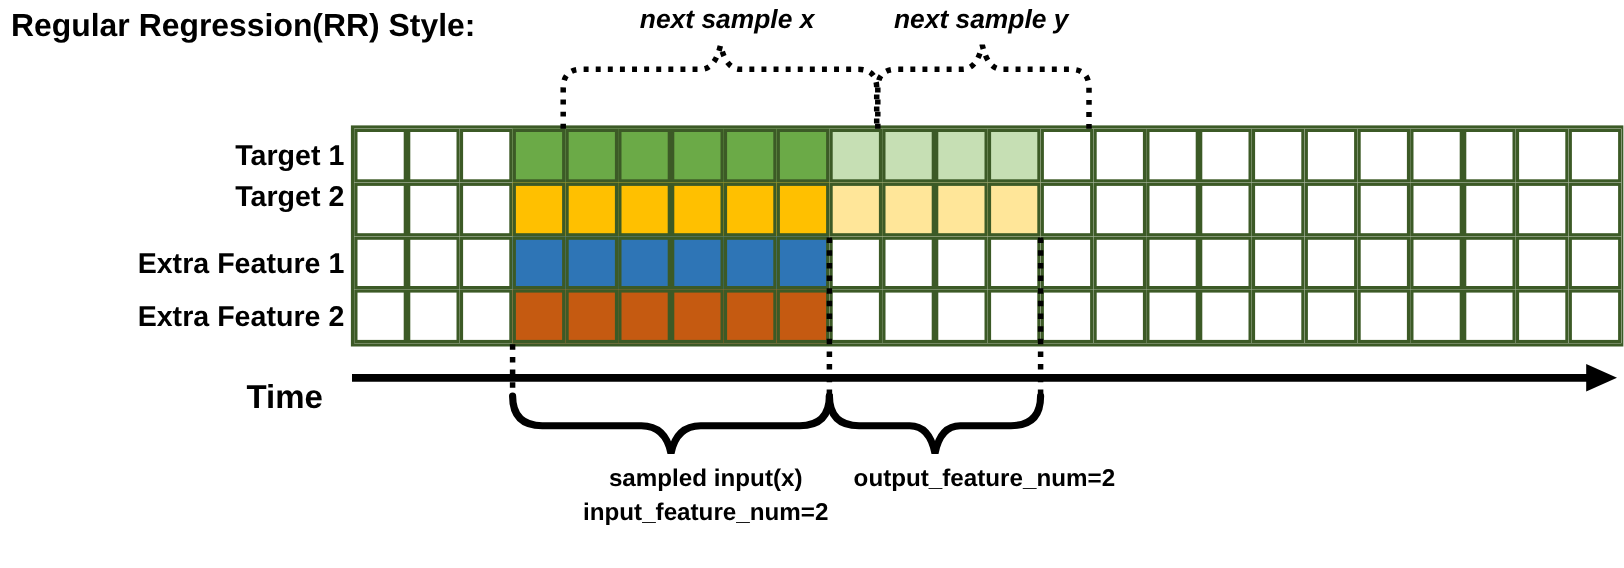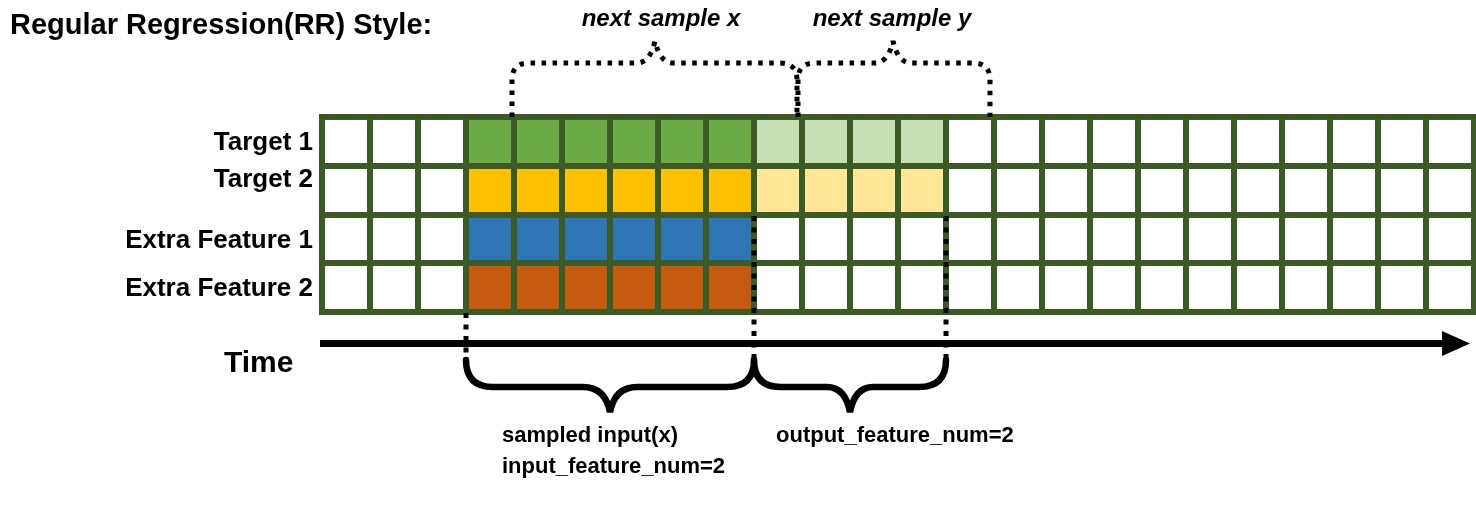--- a/index.html
+++ b/index.html
@@ -66,21 +66,21 @@
     margin-top: 19px;
   }
   .caption {
     position: absolute;
     top: 420px;
     font-size: 22px;
     font-weight: bold;
     line-height: 30.5px;
     white-space: nowrap;
   }
-  .caption.left { left: 502px; }
+  .caption.left { left: 530px; text-align: center; }
   .caption.right { left: 776px; }
   svg.overlay {
     position: absolute;
     left: 0; top: 0;
     width: 1476px; height: 516px;
     pointer-events: none;
   }
   svg.overlay * { vector-effect: non-scaling-stroke; }
 </style>
 </head>

